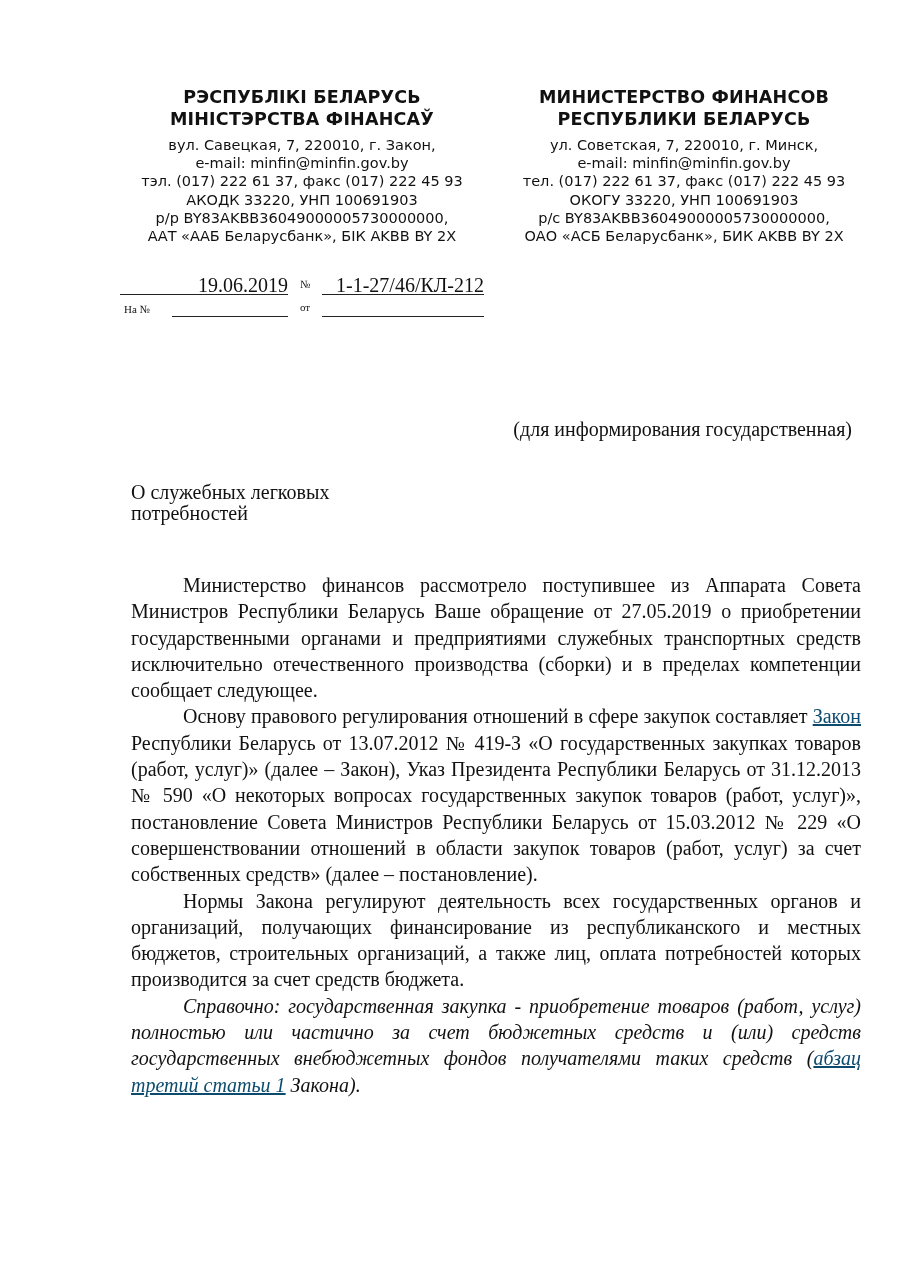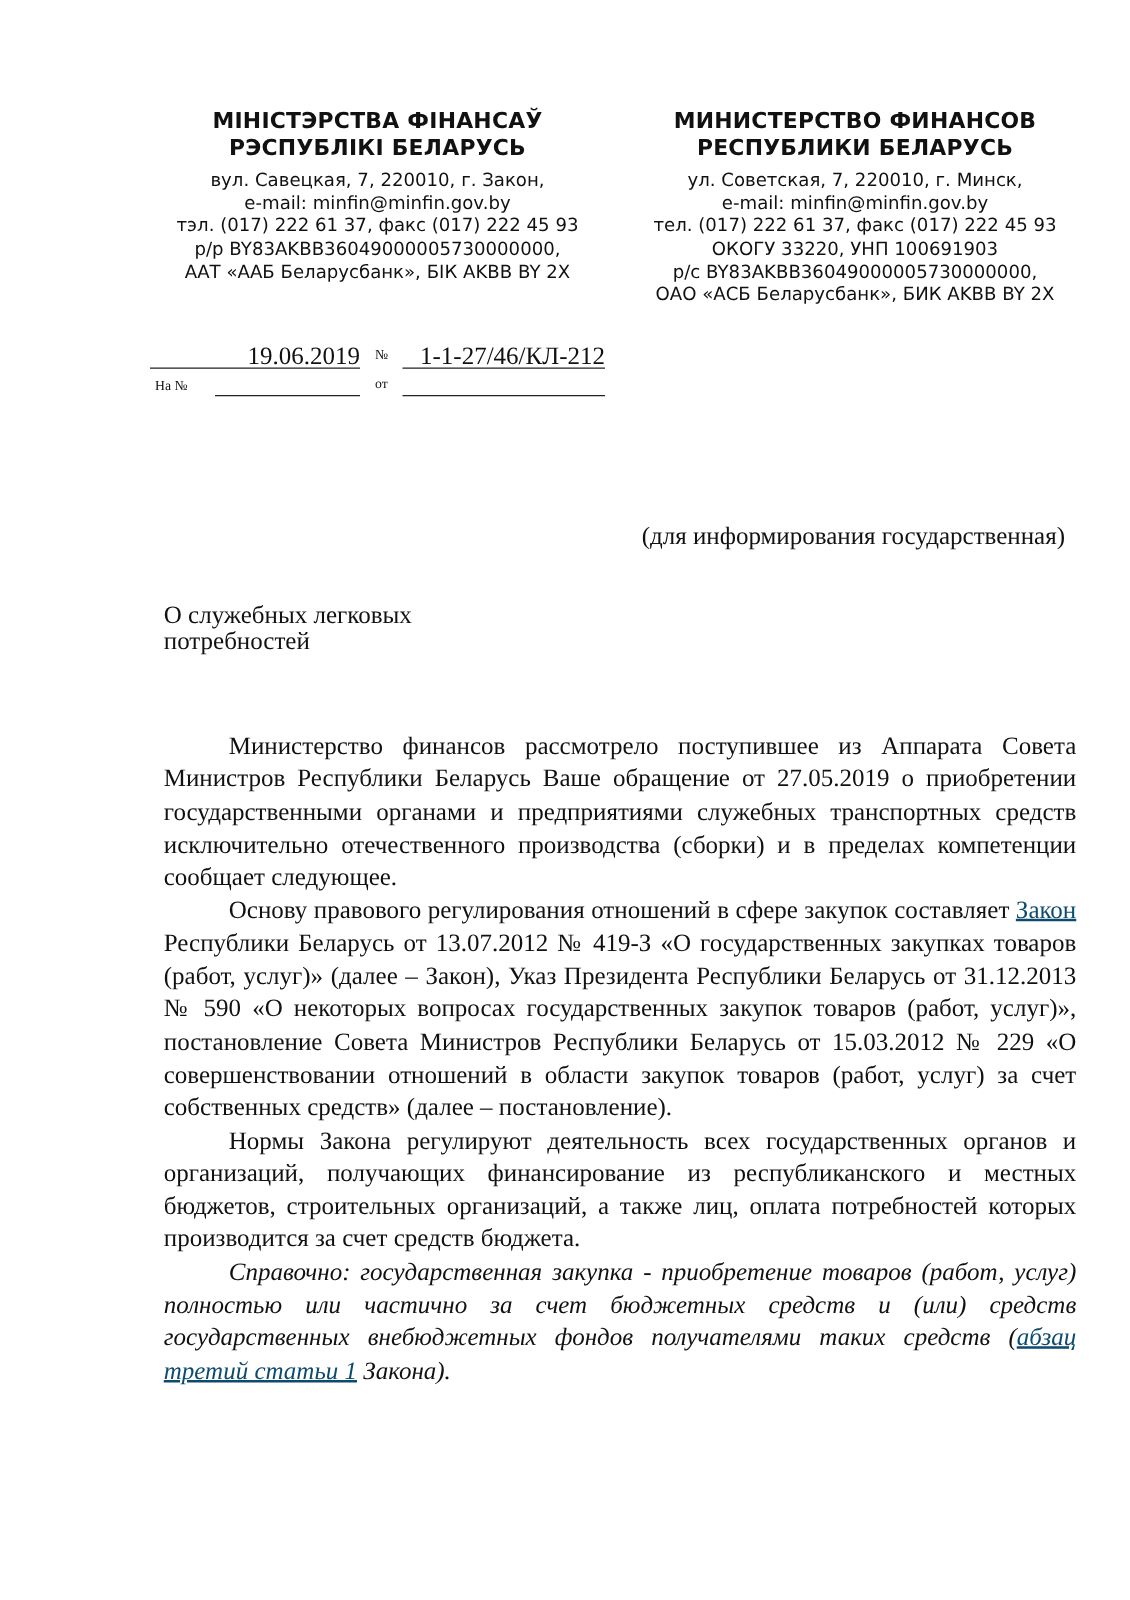--- a/index.html
+++ b/index.html
@@ -9,35 +9,36 @@
   .hdr.right { left: 494px; }
   .hdr .org { font-weight: bold; font-size: 17.5px; line-height: 22px; letter-spacing: 0.2px; }
   .hdr .info { font-size: 14.5px; line-height: 18.2px; margin-top: 6px; }
   .reg { position: absolute; top: 274px; left: 120px; width: 370px; height: 50px; font-family: "Liberation Serif", serif; }
   .reg .ln { position: absolute; border-bottom: 1.2px solid #222; }
   .reg .lbl { position: absolute; font-size: 11px; }
   .reg .val { position: absolute; font-size: 20px; text-align: right; font-family: Liberation Serif, serif; }
   .serif { font-family: "Liberation Serif", serif; font-size: 20px; }
   .addressee { position: absolute; top: 418px; right: 52px; }
   .subject { position: absolute; top: 482px; left: 131px; line-height: 21px; }
-  .body { position: absolute; top: 584px; left: 131px; width: 730px; line-height: 26.3px; text-align: justify; }
+  .body { position: absolute; top: 572px; left: 131px; width: 730px; line-height: 26.3px; text-align: justify; }
   .body p { margin: 0; text-indent: 52px; }
   .body a { color: #0c4a6e; text-decoration: underline; }
   .body .it { font-style: italic; }
 </style>
 </head>
 <body>
 
 <div class="hdr left">
+  <div class="org">РЭСПУБЛІКІ БЕЛАРУСЬ</div>
   <div class="org">МІНІСТЭРСТВА ФІНАНСАЎ</div>
-  <div class="org">РЭСПУБЛІКІ БЕЛАРУСЬ</div>
   <div class="info">
     <div>вул. Савецкая, 7, 220010, г. Закон,</div>
     <div>e-mail: minfin@minfin.gov.by</div>
     <div>тэл. (017) 222 61 37, факс (017) 222 45 93</div>
+    <div>АКОДК 33220, УНП 100691903</div>
     <div>р/р BY83AKBB36049000005730000000,</div>
     <div>ААТ «ААБ Беларусбанк», БІК AKBB BY 2X</div>
   </div>
 </div>
 
 <div class="hdr right">
   <div class="org">МИНИСТЕРСТВО ФИНАНСОВ</div>
   <div class="org">РЕСПУБЛИКИ БЕЛАРУСЬ</div>
   <div class="info">
     <div>ул. Советская, 7, 220010, г. Минск,</div>

